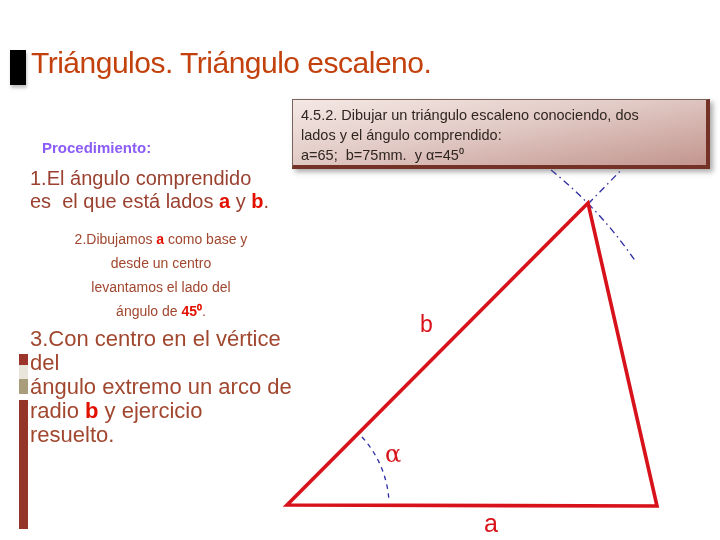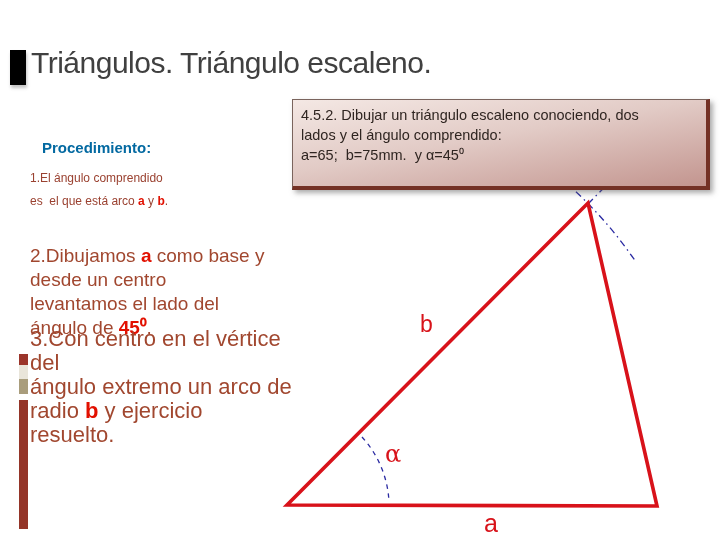--- a/index.html
+++ b/index.html
@@ -7,46 +7,46 @@
     position:relative;width:720px;height:540px;background:#ffffff;
     overflow:hidden;font-family:"Liberation Sans",sans-serif;
   }
   
   .title-bullet{
     position:absolute;left:10px;top:50px;width:16px;height:35px;background:#000;
     box-shadow:1px 3px 3px rgba(120,120,120,.45);
   }
   #slide-title{
     position:absolute;left:31px;top:46px;margin:0;
-    font-size:30px;font-weight:400;letter-spacing:-0.5px;color:#404040;
+    font-size:30px;font-weight:400;letter-spacing:-0.5px;color:#c2410c;
     white-space:nowrap;
   }
   
   #task-box{
-    position:absolute;left:292px;top:99px;width:418px;height:91px;
+    position:absolute;left:292px;top:99px;width:418px;height:70px;
     box-sizing:border-box;
     background:linear-gradient(170deg,#f4e8e4 0%,#e2cbc6 45%,#c3958f 100%);
     border:1px solid #7a645d;
     border-right:4px solid #743125;
     border-bottom:4px solid #743125;
     box-shadow:3px 3px 5px rgba(90,90,90,.5);
     padding:5px 8px;
     font-size:14.5px;line-height:20px;color:#2f2521;
     z-index:3;
   }
   #task-box .rt-line{white-space:pre-wrap;}
   
   #procedure-heading{
     position:absolute;left:42px;top:139px;
-    font-size:15px;font-weight:bold;color:#0369a1;
+    font-size:15px;font-weight:bold;color:#8b5cf6;
   }
   .step{position:absolute;left:30px;width:262px;color:#a1472f;}
   .step .rt-line{white-space:pre-wrap;}
-  #step-1{top:167px;font-size:12px;line-height:23px;color:#9a4130;}
-  #step-2{top:244px;font-size:19px;line-height:24px;}
+  #step-1{top:167px;font-size:20px;line-height:23px;color:#9a4130;}
+  #step-2{top:227px;font-size:14px;line-height:24px;text-align:center;}
   #step-3{top:327px;font-size:22px;line-height:24px;}
   .step .em{color:#e21000;font-weight:bold;}
   
   .deco{position:absolute;left:19px;width:9px;}
   #deco-sq-red{top:354px;height:11px;background:#9b352b;}
   #deco-sq-cream{top:365px;height:14px;background:#e9e5da;}
   #deco-sq-tan{top:379px;height:15px;background:#a99d7c;}
   #deco-bar-red{top:400px;height:129px;background:#943528;}
   
   #diagram{position:absolute;left:0;top:0;z-index:1;}
@@ -79,21 +79,21 @@
 
   <div id="task-box">
       <div class="rt-line"><span>4.5.2. Dibujar un triángulo escaleno conociendo, dos</span></div>
       <div class="rt-line"><span>lados y el ángulo comprendido:</span></div>
       <div class="rt-line"><span>a=65;  b=75mm.  y α=45⁰</span></div>
     </div>
 
   <div id="procedure-heading">Procedimiento:</div>
   <div id="step-1" class="step">
       <div class="rt-line"><span>1.El ángulo comprendido</span></div>
-      <div class="rt-line"><span>es  el que está arco </span><span class="em">a</span><span> y </span><span class="em">b</span><span>.</span></div>
+      <div class="rt-line"><span>es  el que está lados </span><span class="em">a</span><span> y </span><span class="em">b</span><span>.</span></div>
     </div>
   <div id="step-2" class="step">
       <div class="rt-line"><span>2.Dibujamos </span><span class="em">a</span><span> como base y</span></div>
       <div class="rt-line"><span>desde un centro</span></div>
       <div class="rt-line"><span>levantamos el lado del</span></div>
       <div class="rt-line"><span>ángulo de </span><span class="em">45⁰</span><span>.</span></div>
     </div>
   <div id="step-3" class="step">
       <div class="rt-line"><span>3.Con centro en el vértice del</span></div>
       <div class="rt-line"><span>ángulo extremo un arco de</span></div>

